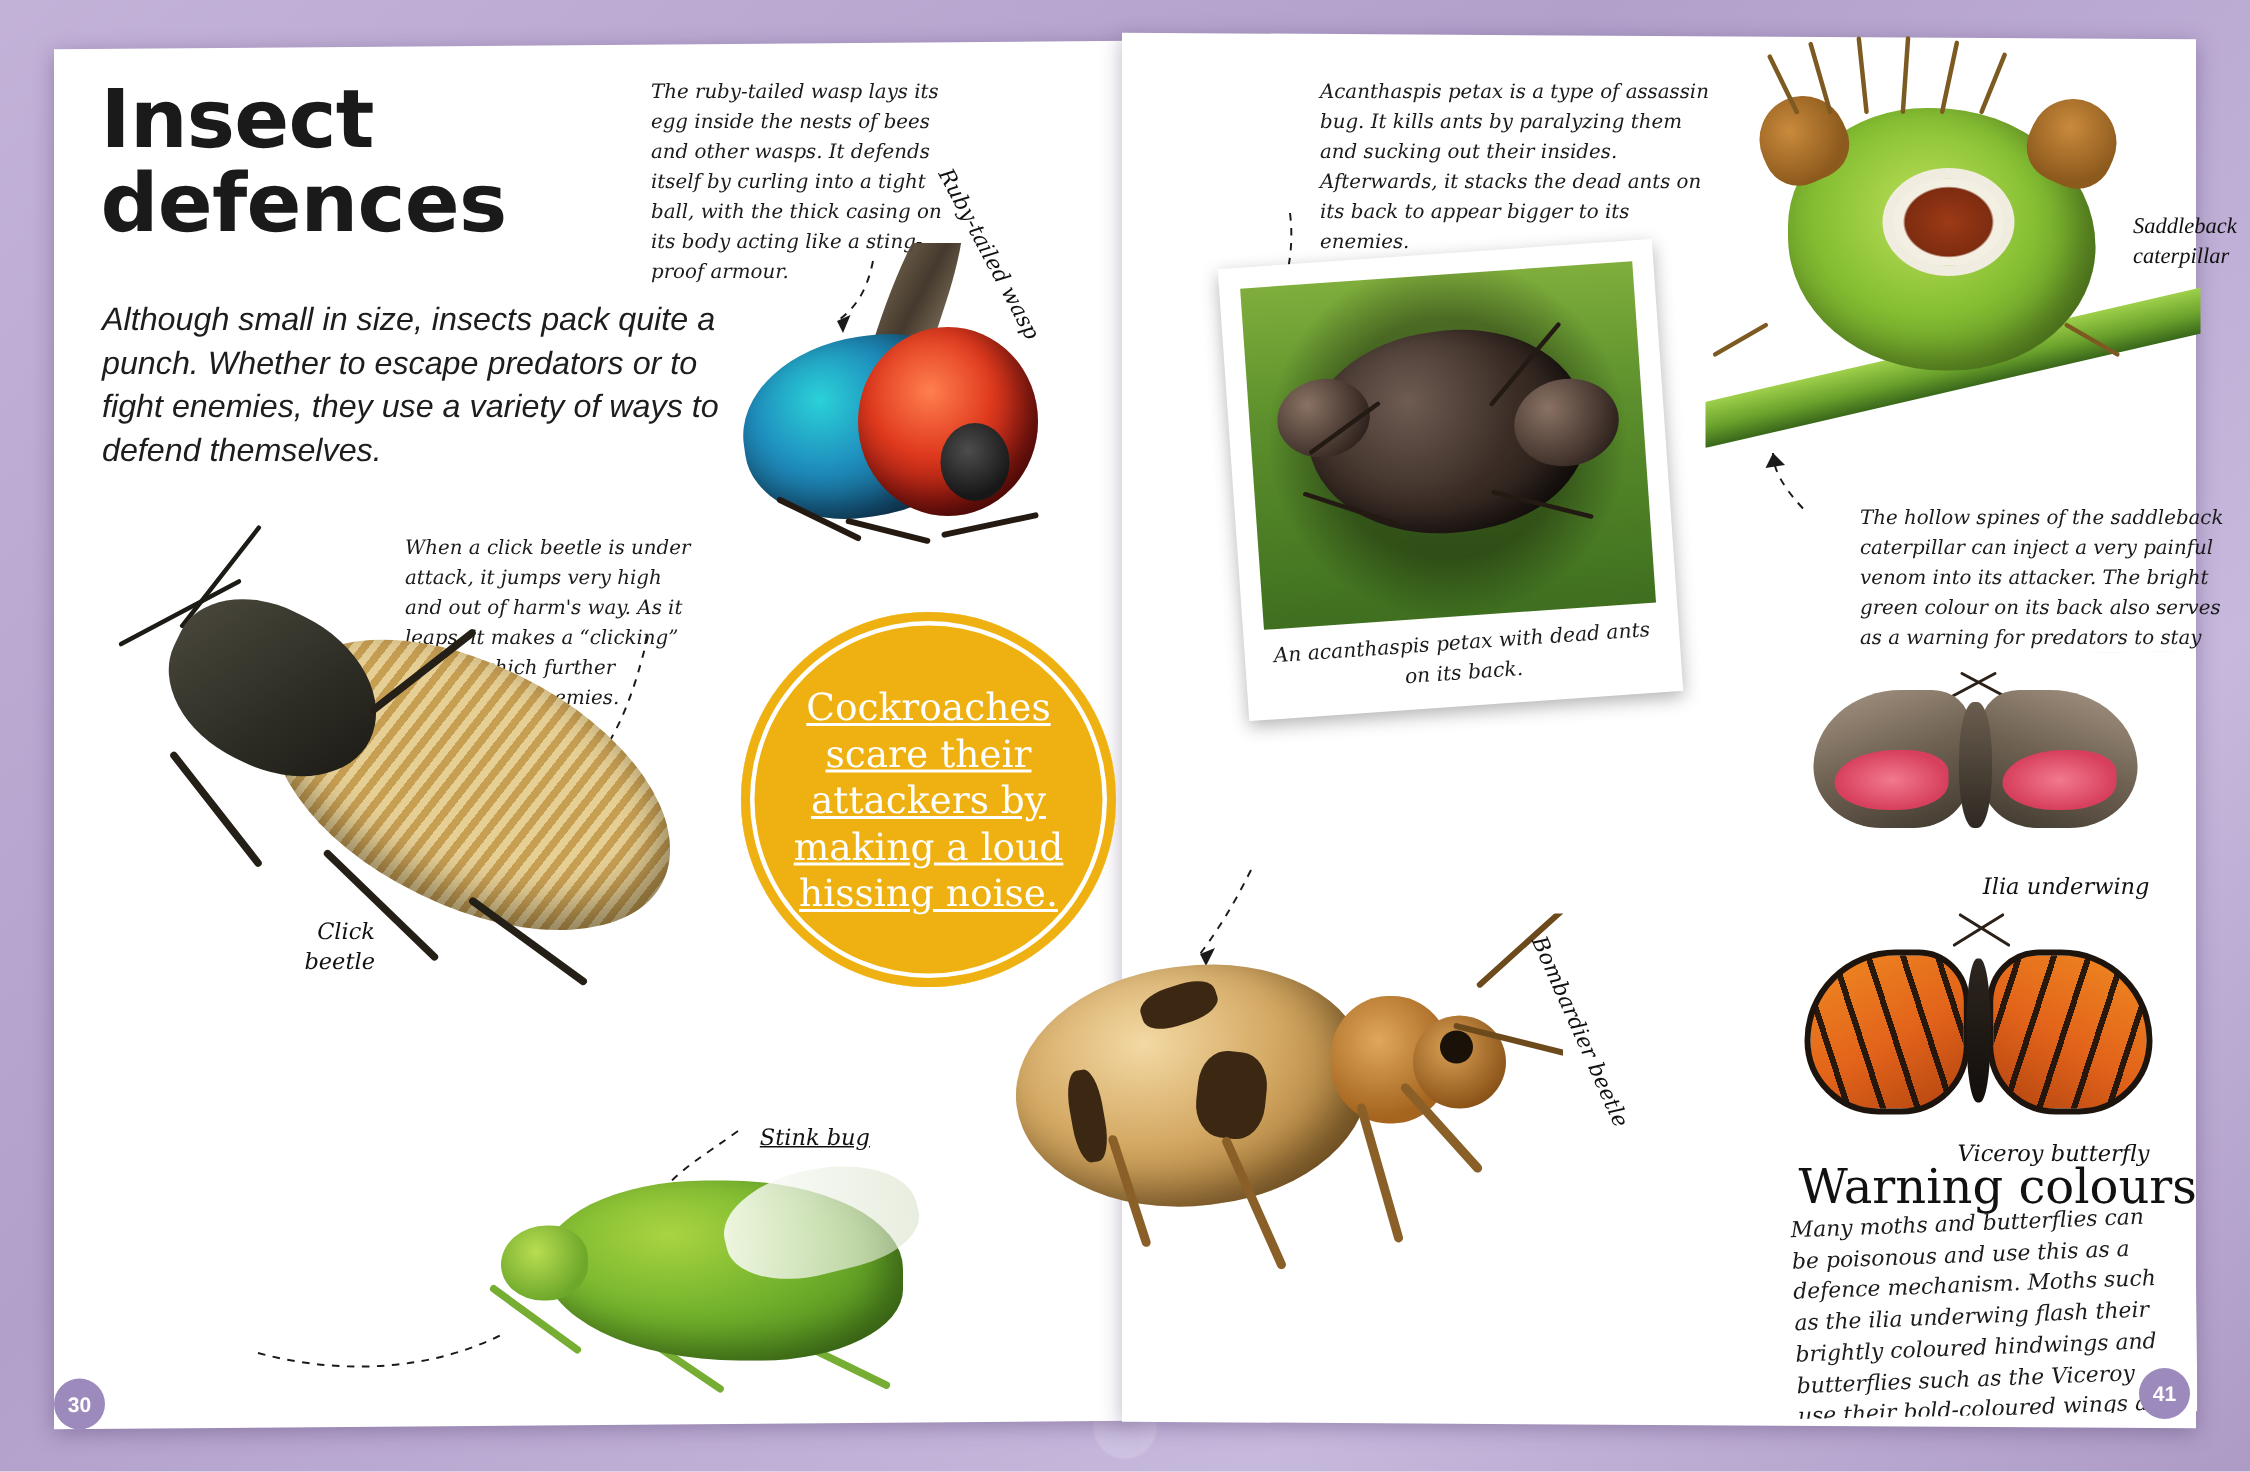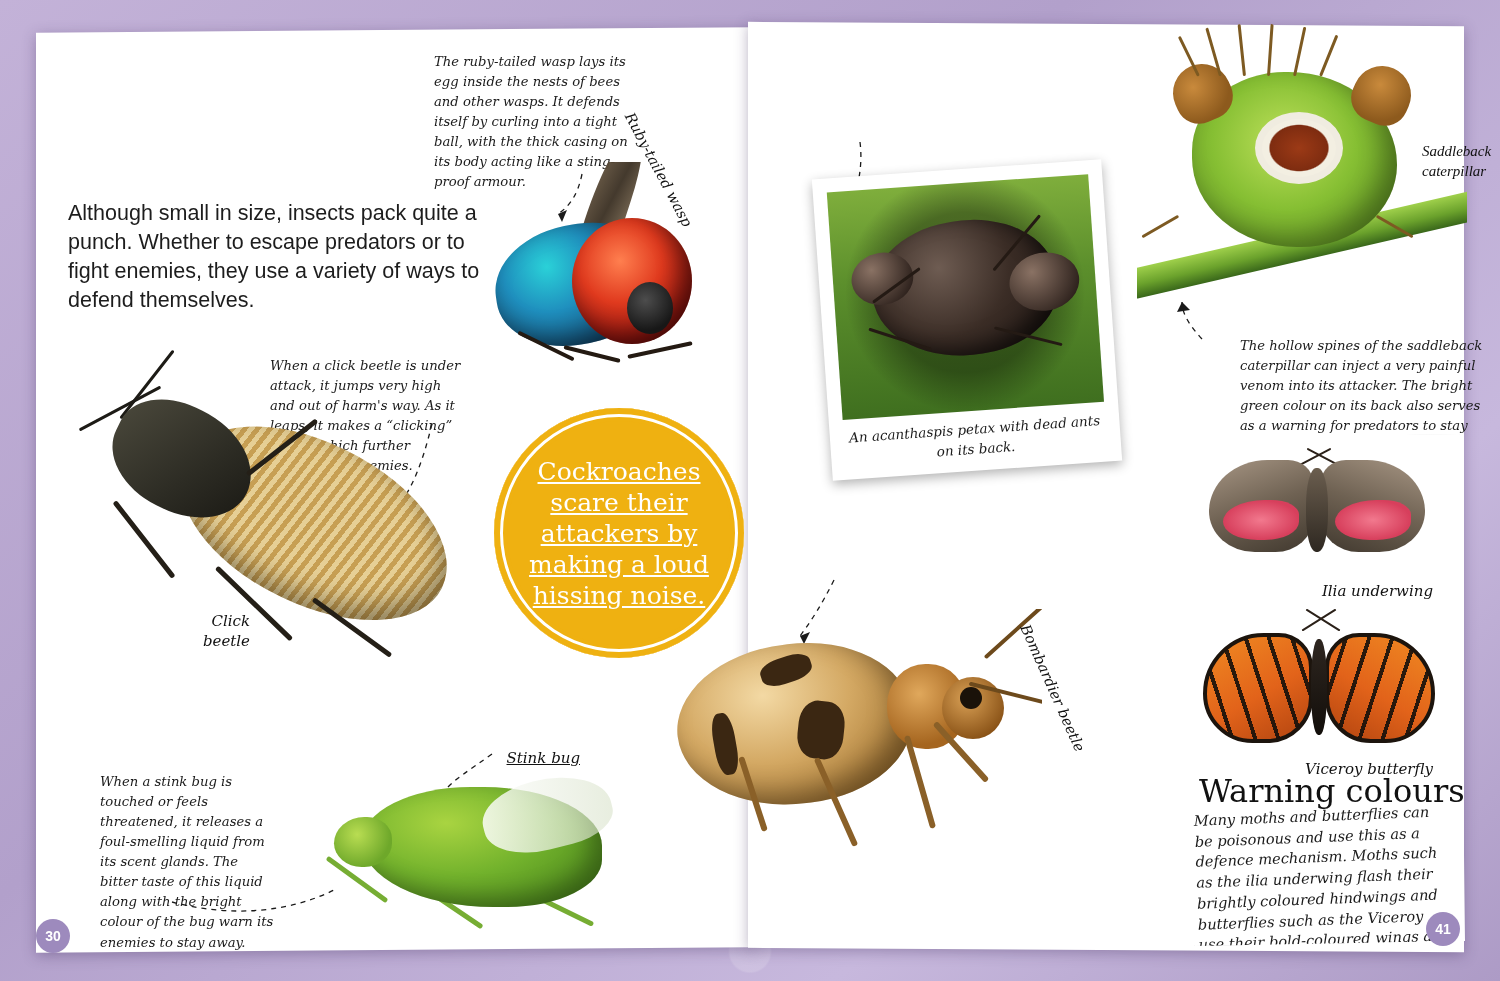--- a/index.html
+++ b/index.html
@@ -76,20 +76,21 @@
     white-space: pre-line;
   }
   .intro {
     position: absolute;
     left: 46px;
     top: 185px;
     width: 420px;
     font-size: 21.5px;
     line-height: 1.35;
     color: #1d1d1d;
+    font-style: italic;
   }
   .hand {
     font-family: "DejaVu Serif", serif;
     font-style: italic;
     font-size: 13.2px;
     line-height: 1.52;
     color: #1b1b1b;
   }
   .caption-hand {
     font-family: "DejaVu Serif", serif;
@@ -420,31 +421,33 @@
         </g>
         <g fill="#1a1a1a">
           <polygon points="536,200 545,196 540,208"></polygon>
           <polygon points="820,214 830,210 824,222"></polygon>
           <polygon points="362,510 372,506 366,518"></polygon>
           <polygon points="1160,288 1168,296 1155,298"></polygon>
           <polygon points="778,622 788,618 782,630"></polygon>
         </g>
       </svg>
 
+      <div class="title">Insect
+defences</div>
       <div class="intro">Although small in size, insects pack quite a punch. Whether to escape predators or to fight enemies, they use a variety of ways to defend themselves.</div>
 
       <div class="note hand" style="left:412px; top:38px; width:212px;">The ruby-tailed wasp lays its egg inside the nests of bees and other wasps. It defends itself by curling into a tight ball, with the thick casing on its body acting like a sting-proof armour.</div>
 
+      <div class="note hand" style="left:858px; top:38px; width:268px;">Acanthaspis petax is a type of assassin bug. It kills ants by paralyzing them and sucking out their insides. Afterwards, it stacks the dead ants on its back to appear bigger to its enemies.</div>
 
       <div class="note hand" style="left:248px; top:342px; width:198px;">When a click beetle is under attack, it jumps very high and out of harm's way. As it leaps, it makes a “clicking” sound, which further confuses its enemies.</div>
 
       <div class="note hand" style="left:1218px; top:322px; width:248px;">The hollow spines of the saddleback caterpillar can inject a very painful venom into its attacker. The bright green colour on its back also serves as a warning for predators to stay away.</div>
 
 
-      <div class="note hand" style="left:78px; top:758px; width:178px;">When a stink bug is touched or feels threatened, it releases a foul-smelling liquid from its scent glands. The bitter taste of this liquid along with the bright colour of the bug warn its enemies to stay away.</div>
 
       <div class="photo wasp">
         <div class="wing"></div>
         <div class="body"></div>
         <div class="thorax"></div>
         <div class="eye"></div>
         <div class="leg" style="left:38px; top:182px; width:62px; transform:rotate(26deg);"></div>
         <div class="leg" style="left:86px; top:190px; width:58px; transform:rotate(14deg);"></div>
         <div class="leg" style="left:150px; top:186px; width:66px; transform:rotate(-12deg);"></div>
       </div>

